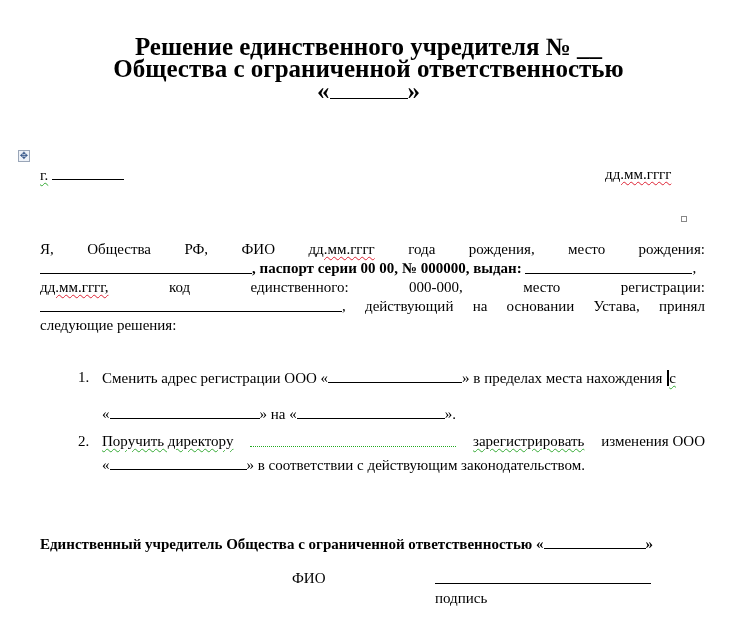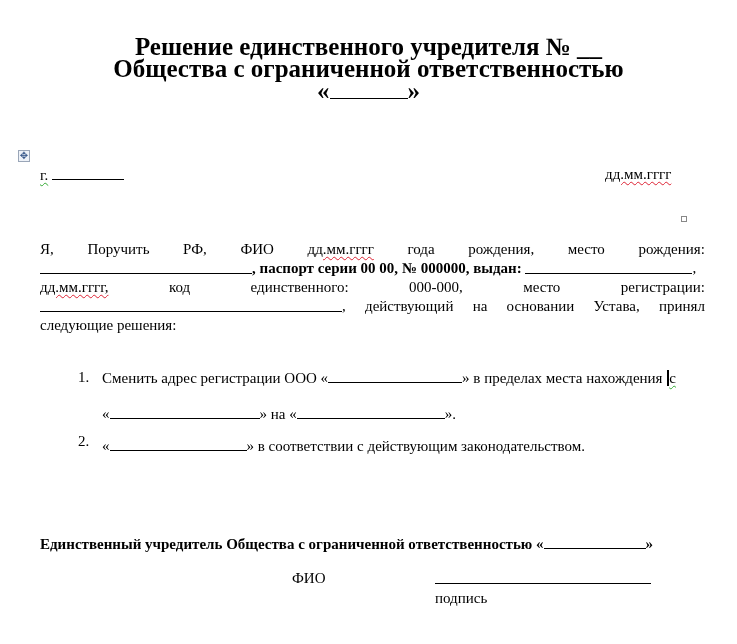--- a/index.html
+++ b/index.html
@@ -41,21 +41,21 @@
 </div>
 <div class="abs line" style="left:605px; top:165px;">
   <span class="spell-red">дд.мм.гггг</span>
 </div>
 
 <div class="abs resize-handle"></div>
 
 <div class="abs" style="left:40px; top:240px;">
   <div class="line just">
     <span>Я,</span>
-    <span>Поручить</span>
+    <span>Общества</span>
     <span>РФ,</span>
     <span>ФИО</span>
     <span class="spell-red">дд.мм.гггг</span>
     <span>года</span>
     <span>рождения,</span>
     <span>место</span>
     <span>рождения:</span>
   </div>
   <div class="line" style="width:665px; display:flex;">
     <span class="ul" style="width:212px;"></span>
@@ -90,20 +90,26 @@
   <div class="line">
     <span>Сменить адрес регистрации ООО «</span><span class="ul" style="width:134px;"></span><span style="white-space:pre;">» в пределах места нахождения </span><span class="cursor"></span><span class="spell-green">с</span>
   </div>
   <div class="line" style="margin-top:16px;">
     <span>«</span><span class="ul" style="width:150px;"></span><span style="white-space:pre;">» на «</span><span class="ul" style="width:148px;"></span><span>».</span>
   </div>
 </div>
 
 <div class="abs line" style="left:78px; top:432px;">2.</div>
 <div class="abs" style="left:102px; top:432px; width:603px;">
+  <div class="line" style="display:flex; justify-content:space-between;">
+    <span class="spell-green">Поручить директору</span>
+    <span class="green-dotted" style="width:206px;"></span>
+    <span class="spell-green">зарегистрировать</span>
+    <span>изменения ООО</span>
+  </div>
   <div class="line" style="margin-top:4px;">
     <span>«</span><span class="ul" style="width:137px;"></span><span>» в соответствии с действующим законодательством.</span>
   </div>
 </div>
 
 <div class="abs line bold" style="left:40px; top:534px;">
   <span>Единственный учредитель Общества с ограниченной ответственностью «</span><span class="ul" style="width:102px;"></span><span>»</span>
 </div>
 
 <div class="abs line" style="left:292px; top:569px;">ФИО</div>

